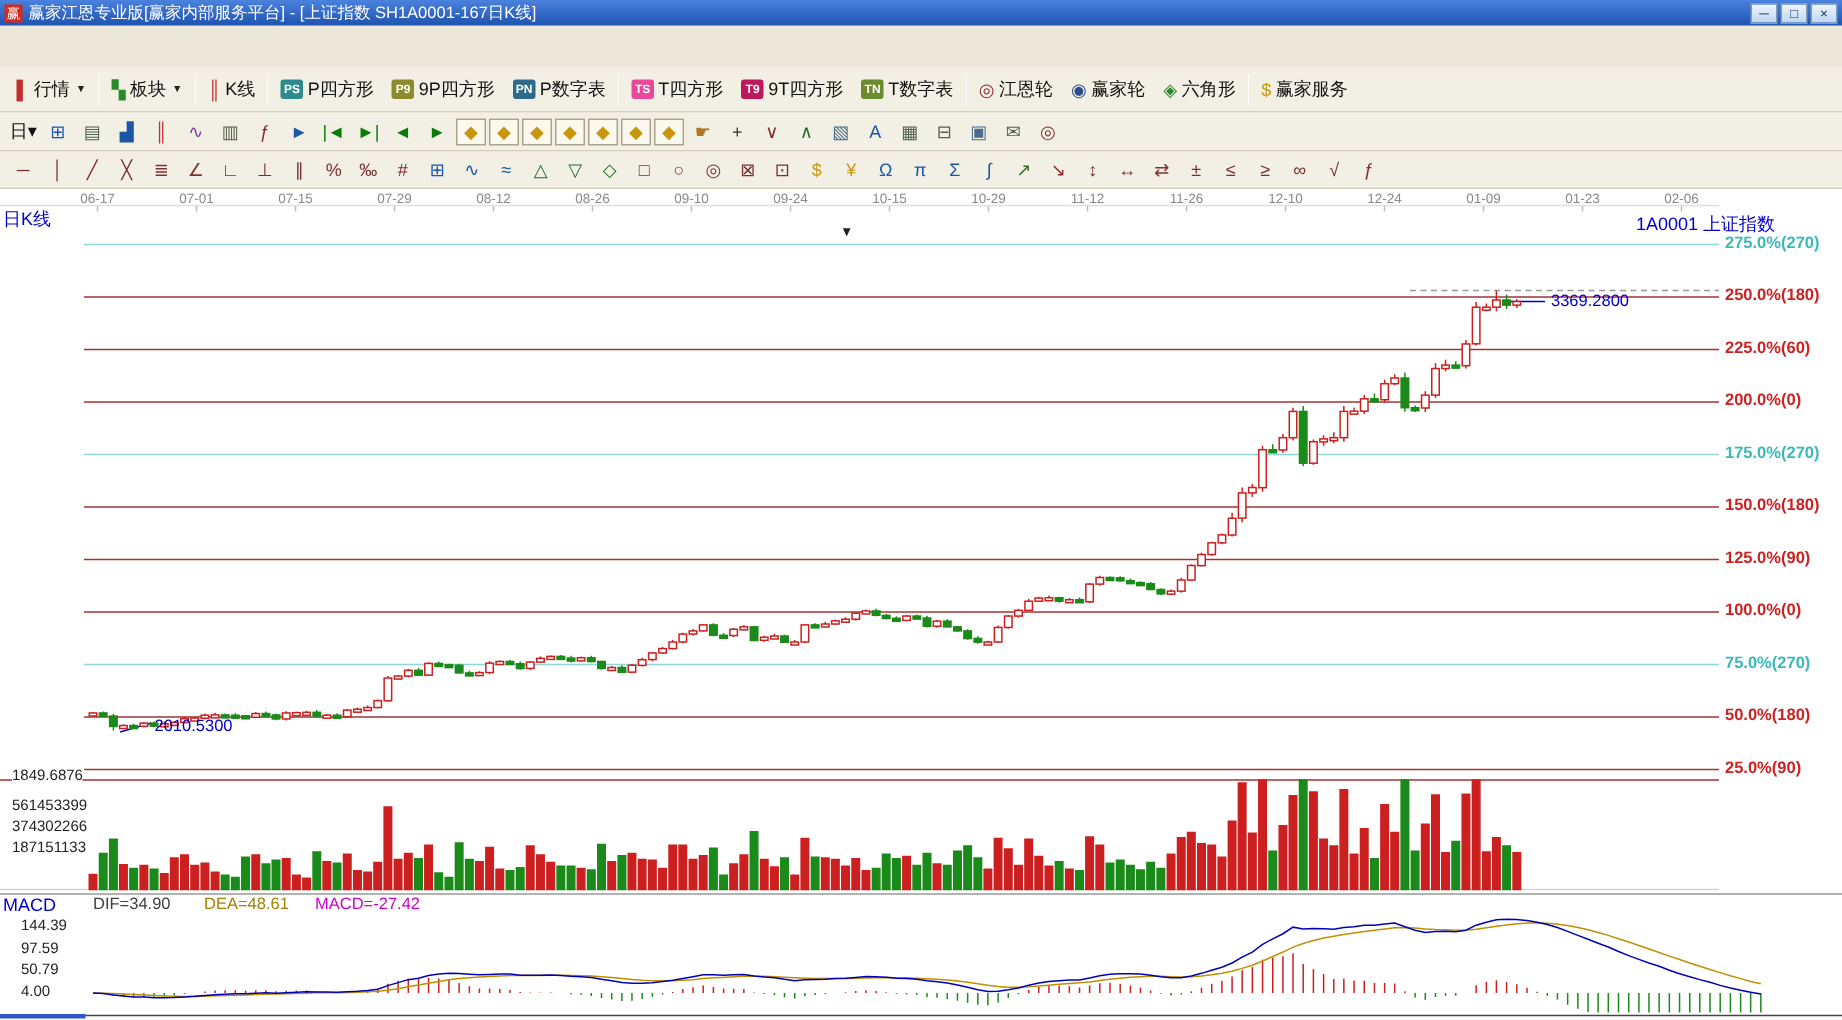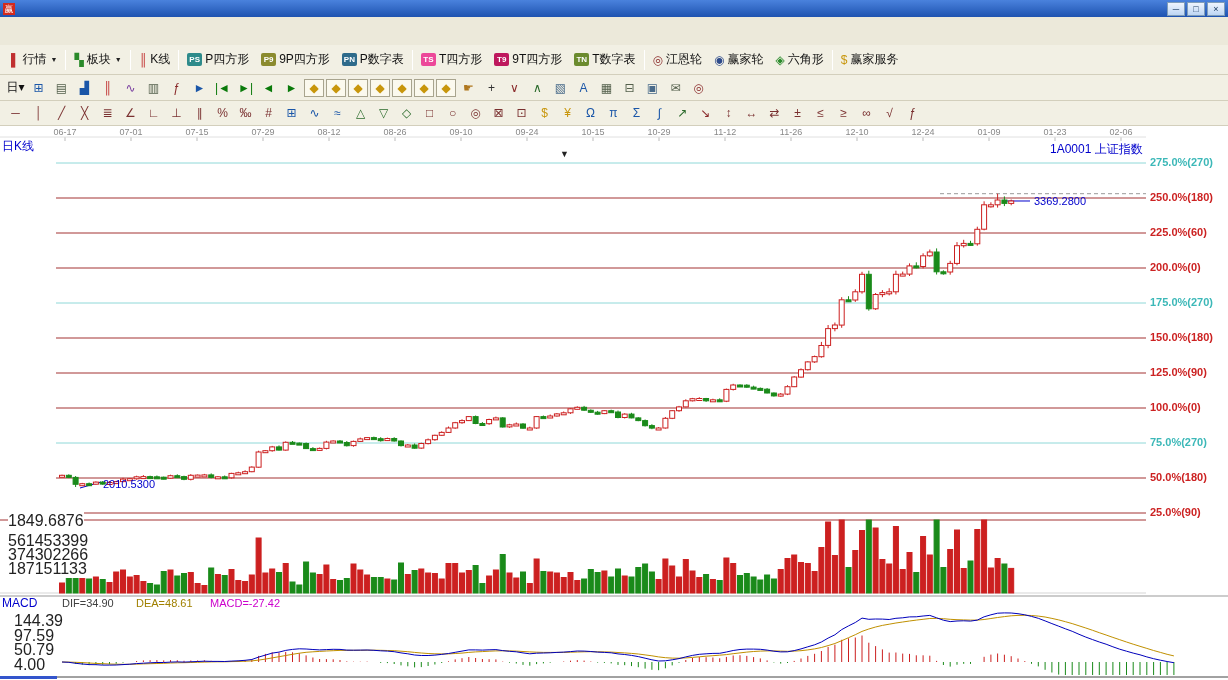--- a/index.html
+++ b/index.html
@@ -31,30 +31,31 @@
   .r2{top:101px;height:25px}
   .icon-btn{width:23px;height:20px;display:flex;align-items:center;justify-content:center;
     font-size:12px;color:#7a3030;cursor:default;flex:0 0 auto}
   .icon-btn.boxed{width:20px;height:18px;border:1px solid #a8a48e;background:#fbf9ee;margin:0 1px}
   .chart{position:absolute;top:126px;left:0;width:1228px;height:554px;background:#fff}
   #csvg{position:absolute;top:0;left:0}
   .lbl{position:absolute;font-size:11px;white-space:nowrap}
   .blue{color:#0000cc}
   .datelbl{position:absolute;top:1px;font-size:9px;color:#888;transform:translateX(-50%);white-space:nowrap}
   .gannlbl{position:absolute;left:1150px;font-size:11px;font-weight:bold;white-space:nowrap}
-  .axlbl{position:absolute;font-size:16px;color:#222;background:#fff;white-space:nowrap}
+  .axlbl{position:absolute;font-size:10px;color:#222;background:#fff;white-space:nowrap}
   .scrollthumb{position:absolute;left:0;top:676px;width:57px;height:3px;background:#3355cc}
 </style>
 </head>
 <body>
 
 <div id="app">
 
   <div class="titlebar">
     <span class="appicon">赢</span>
+    <span>赢家江恩专业版[赢家内部服务平台] - [上证指数 SH1A0001-167日K线]</span>
     <span class="winbtns">
         <span class="winbtn">─</span>
         <span class="winbtn">□</span>
         <span class="winbtn">×</span>
       </span>
   </div>
 
 
   <div class="tbmain">
       <span class="tb-btn">
@@ -815,21 +816,21 @@
         <line x1="1153.6" y1="536" x2="1153.6" y2="549.0" stroke="#1a8a1a" stroke-width="1"></line>
         <line x1="1160.4" y1="536" x2="1160.4" y2="549.0" stroke="#1a8a1a" stroke-width="1"></line>
         <line x1="1167.1" y1="536" x2="1167.1" y2="549.0" stroke="#1a8a1a" stroke-width="1"></line>
         <line x1="1173.9" y1="536" x2="1173.9" y2="549.0" stroke="#1a8a1a" stroke-width="1"></line>
         <polyline points="62,536.0 68.8,536.1 75.6,536.3 82.3,536.6 89.1,537.0 95.9,537.4 102.7,537.7 109.5,538.0 116.2,538.2 123,538.3 129.8,538.3 136.6,538.1 143.4,537.9 150.1,537.7 156.9,537.5 163.7,537.3 170.5,537.0 177.3,536.8 184,536.7 190.8,536.5 197.6,536.3 204.4,536.1 211.2,535.9 217.9,535.8 224.7,535.8 231.5,535.6 238.3,535.5 245.1,535.2 251.8,534.9 258.6,534.1 265.4,533.1 272.2,531.9 279,530.7 285.7,529.5 292.5,528.3 299.3,527.2 306.1,526.3 312.9,525.8 319.6,525.4 326.4,525.0 333.2,524.7 340,524.4 346.8,524.4 353.5,524.3 360.3,524.3 367.1,524.2 373.9,524.2 380.7,524.3 387.4,524.5 394.2,524.7 401,525.2 407.8,525.7 414.6,526.4 421.3,527.0 428.1,527.5 434.9,527.8 441.7,527.9 448.5,527.9 455.2,527.5 462,527.1 468.8,526.4 475.6,525.9 482.4,525.6 489.1,525.2 495.9,524.9 502.7,524.8 509.5,524.9 516.3,525.1 523,525.5 529.8,525.9 536.6,526.2 543.4,526.4 550.2,526.4 556.9,526.4 563.7,526.4 570.5,526.2 577.3,526.0 584.1,525.8 590.8,525.7 597.6,525.8 604.4,525.9 611.2,526.1 618,526.5 624.7,526.9 631.5,527.4 638.3,528.0 645.1,528.9 651.9,529.8 658.6,530.9 665.4,531.7 672.2,532.1 679,532.2 685.8,531.9 692.5,531.4 699.3,530.8 706.1,530.2 712.9,529.7 719.7,529.2 726.4,528.6 733.2,527.7 740,526.9 746.8,526.1 753.6,525.5 760.3,525.1 767.1,524.9 773.9,524.9 780.7,525.1 787.5,525.3 794.2,525.1 801,524.7 807.8,523.9 814.6,522.9 821.4,521.5 828.1,519.6 834.9,517.5 841.7,514.7 848.5,511.7 855.3,508.7 862,505.4 868.8,503.0 875.6,501.0 882.4,499.4 889.2,498.2 895.9,497.0 902.7,496.0 909.5,495.0 916.3,494.1 923.1,493.3 929.8,492.5 936.6,492.4 943.4,492.7 950.2,493.3 957,493.7 963.7,493.9 970.5,494.1 977.3,494.1 984.1,493.5 990.9,492.5 997.6,491.5 1004.4,490.6 1011.2,489.8 1018,489.4 1024.8,489.3 1031.5,489.5 1038.3,490.1 1045.1,491.0 1051.9,492.4 1058.7,493.9 1065.4,495.7 1072.2,497.6 1079,499.8 1085.8,502.0 1092.6,504.3 1099.3,506.7 1106.1,509.0 1112.9,511.4 1119.7,513.7 1126.5,516.0 1133.2,518.2 1140,520.3 1146.8,522.4 1153.6,524.5 1160.4,526.4 1167.1,528.3 1173.9,529.9" fill="none" stroke="#c09000" stroke-width="1"></polyline>
         <polyline points="62,536.0 68.8,536.3 75.6,537.3 82.3,538.0 89.1,538.6 95.9,538.7 102.7,539.1 109.5,539.1 116.2,539.0 123,538.6 129.8,538.2 136.6,537.6 143.4,537.2 150.1,536.8 156.9,536.5 163.7,536.5 170.5,536.1 177.3,535.9 184,536.1 190.8,535.8 197.6,535.5 204.4,535.2 211.2,535.4 217.9,535.4 224.7,535.5 231.5,535.1 238.3,534.8 245.1,534.3 251.8,533.5 258.6,531.1 265.4,529.1 272.2,527.1 279,526.1 285.7,524.4 292.5,523.4 299.3,522.8 306.1,523.0 312.9,523.5 319.6,523.9 326.4,523.6 333.2,523.3 340,523.4 346.8,524.1 353.5,524.2 360.3,524.1 367.1,524.0 373.9,524.3 380.7,524.8 387.4,525.1 394.2,525.7 401,526.9 407.8,527.8 414.6,529.0 421.3,529.5 428.1,529.5 434.9,529.1 441.7,528.4 448.5,527.5 455.2,526.3 462,525.1 468.8,523.9 475.6,523.9 482.4,524.1 489.1,523.8 495.9,523.6 502.7,524.6 509.5,525.3 516.3,525.8 523,526.9 529.8,527.8 536.6,527.2 543.4,527.0 550.2,526.8 556.9,526.4 563.7,526.1 570.5,525.6 577.3,525.0 584.1,525.1 590.8,525.5 597.6,526.1 604.4,526.4 611.2,526.8 618,527.9 624.7,528.5 631.5,529.4 638.3,530.6 645.1,532.2 651.9,533.8 658.6,535.0 665.4,534.8 672.2,533.8 679,532.6 685.8,530.9 692.5,529.4 699.3,528.3 706.1,527.8 712.9,527.4 719.7,527.3 726.4,526.0 733.2,524.5 740,523.5 746.8,523.1 753.6,523.1 760.3,523.3 767.1,524.1 773.9,525.2 780.7,525.9 787.5,525.8 794.2,524.6 801,522.9 807.8,520.8 814.6,518.8 821.4,516.0 828.1,512.1 834.9,508.8 841.7,503.6 848.5,499.9 855.3,496.5 862,492.1 868.8,493.3 875.6,493.0 882.4,493.1 889.2,493.5 895.9,492.3 902.7,491.8 909.5,490.9 916.3,490.8 923.1,490.0 929.8,489.4 936.6,491.8 943.4,494.2 950.2,495.6 957,495.0 963.7,494.8 970.5,495.1 977.3,494.1 984.1,490.8 990.9,488.8 997.6,487.2 1004.4,486.9 1011.2,487.0 1018,487.7 1024.8,488.8 1031.5,490.4 1038.3,492.3 1045.1,494.9 1051.9,497.6 1058.7,500.2 1065.4,502.8 1072.2,505.3 1079,508.3 1085.8,511.1 1092.6,513.6 1099.3,516.0 1106.1,518.2 1112.9,520.8 1119.7,523.2 1126.5,525.2 1133.2,527.1 1140,528.8 1146.8,530.9 1153.6,532.7 1160.4,534.2 1167.1,535.5 1173.9,536.7" fill="none" stroke="#0000bb" stroke-width="1"></polyline>
       </svg>
 
     <div class="lbl blue" style="left:2px;top:12px;font-size:12px">日K线</div>
 
-    <div class="lbl blue" style="left:1050px;top:15px;width:174px;text-align:left;font-size:12px">1A0001 上证指数</div>
+    <div class="lbl blue" style="left:1050px;top:15px;width:174px;text-align:center;font-size:12px">1A0001 上证指数</div>
 
     <div class="lbl" style="left:560px;top:23px;font-size:9px;color:#222">▼</div>
 
     <div class="lbl blue" style="left:1034px;top:69px">3369.2800</div>
 
     <div class="lbl blue" style="left:103px;top:352px">2010.5300</div>
 
     <div class="lbl blue" style="left:2px;top:470px;font-size:12px">MACD</div>
     <div class="lbl" style="left:62px;top:471px;color:#404040">DIF=34.90</div>
     <div class="lbl" style="left:136px;top:471px;color:#a08000">DEA=48.61</div>

